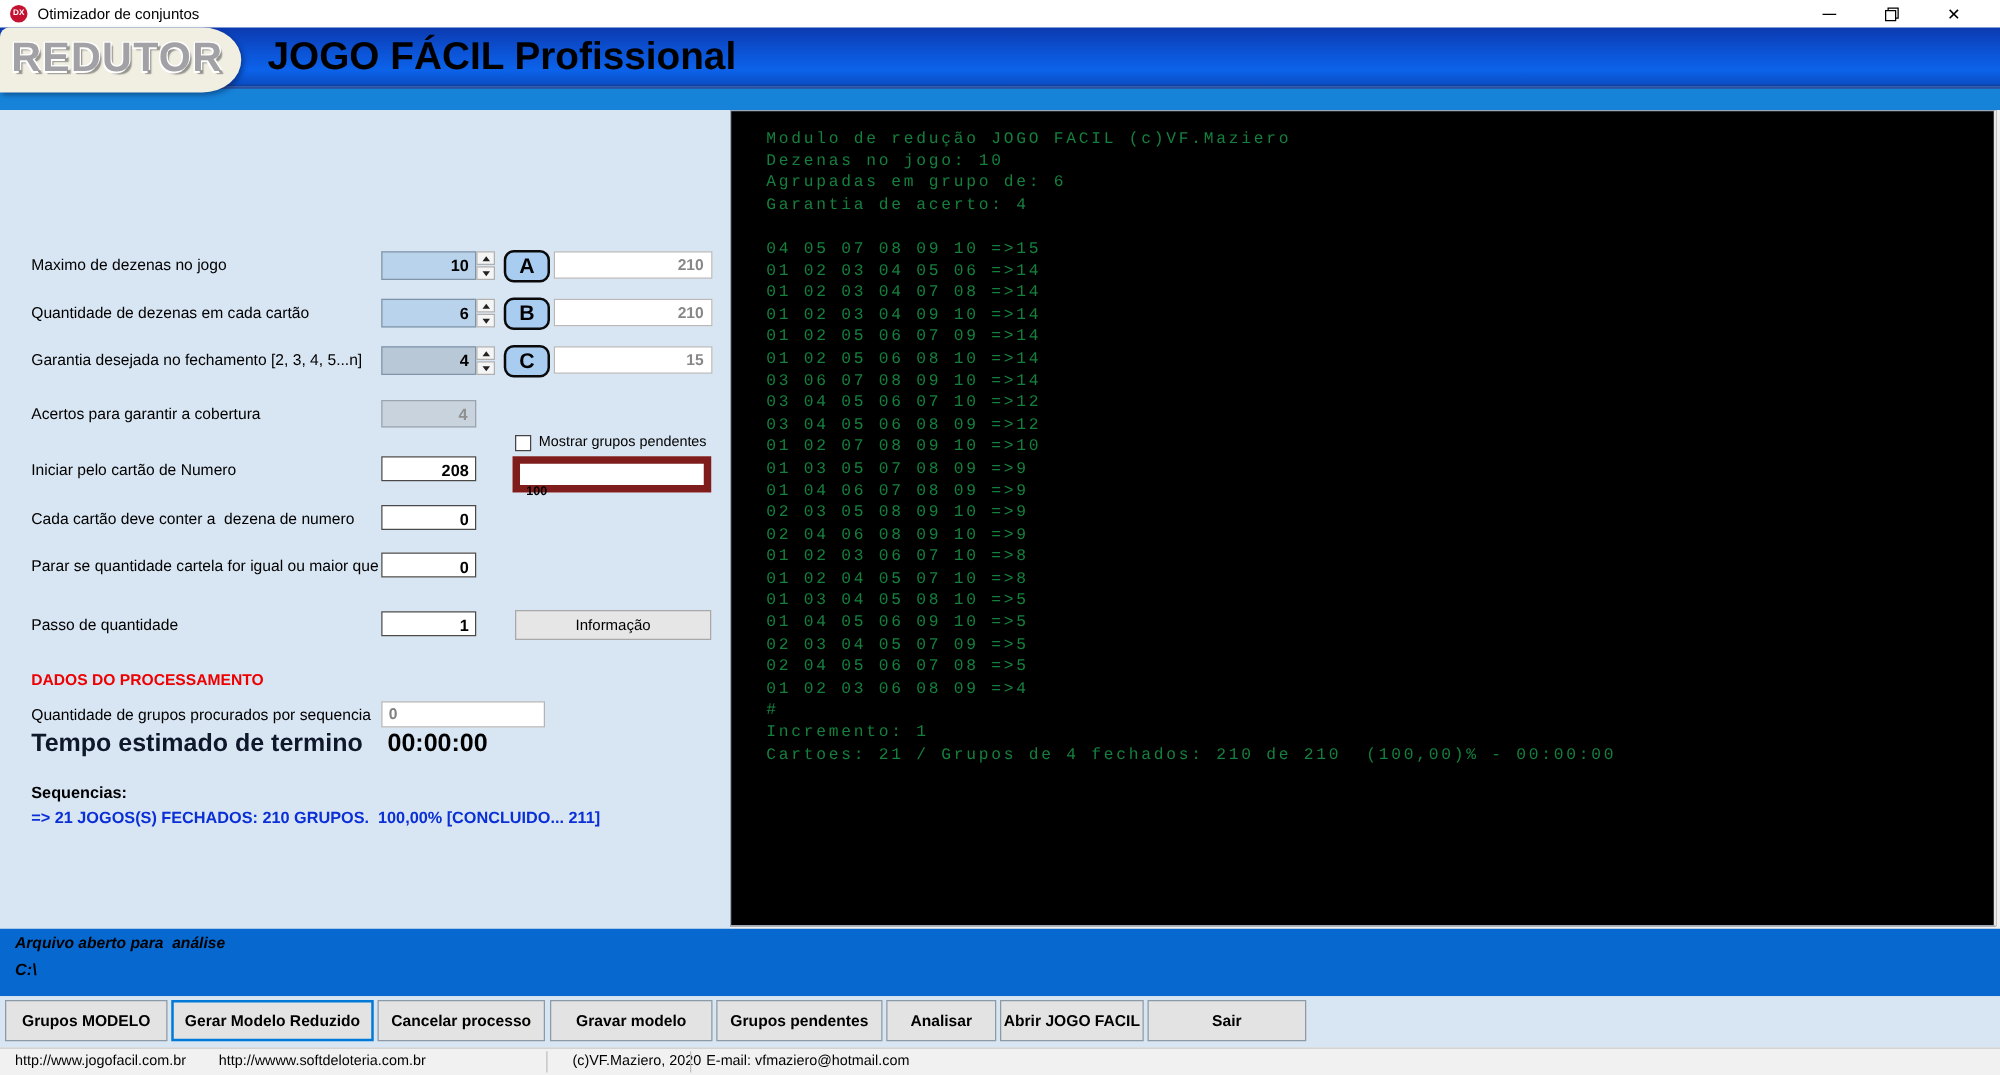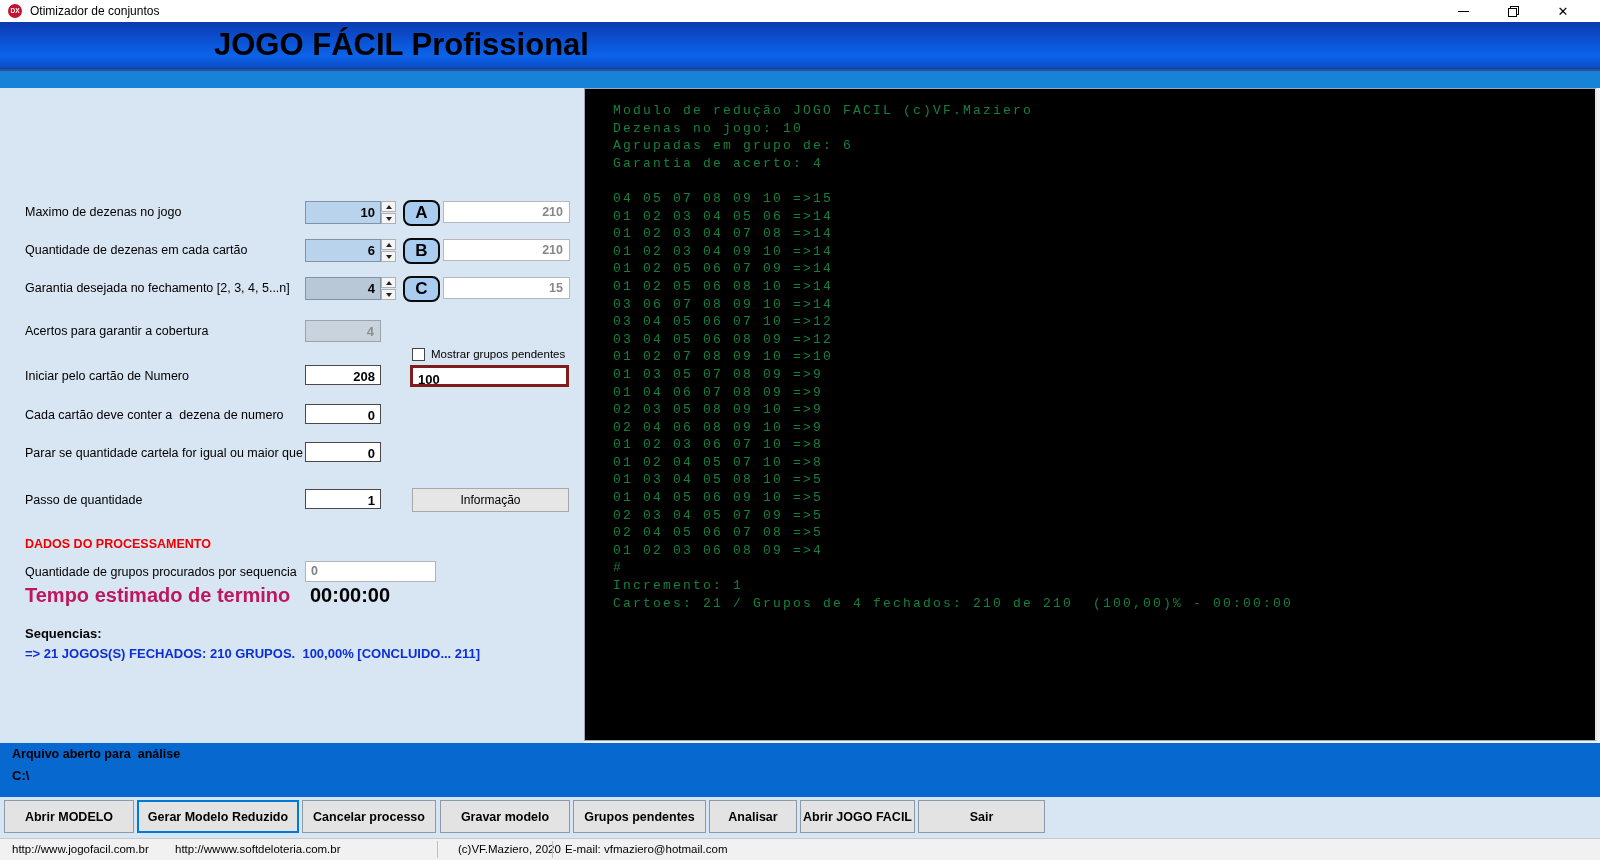--- a/index.html
+++ b/index.html
@@ -48,36 +48,36 @@
   .sp.dn::after { content:""; border-left:3px solid transparent; border-right:3px solid transparent; border-top:4px solid #222; }
   .abc { position:absolute; left:403px; width:37px; height:26px; background:#a9cdf1; border:2px solid #0a0a0a;
          border-radius:8px; font-family:"Liberation Sans",sans-serif; font-size:17px; font-weight:bold; color:#000;
          text-align:center; line-height:22px; }
   .ro-field { position:absolute; left:443px; width:127px; height:22px; background:#fff; border:1px solid #b8b8b8;
               font-size:12.5px; font-weight:bold; color:#878787; text-align:right; padding:3px 6px 0 0; }
   .dis-field { position:absolute; left:305px; width:76px; height:22px; background:#c9d3de; border:1px solid #9aa4ae;
                font-size:13px; font-weight:bold; color:#8f8f8f; text-align:right; padding:3px 6px 0 0; }
   .in-field { position:absolute; left:305px; width:76px; height:20px; background:#fff; border:1px solid #4a4a4a;
               font-size:13px; font-weight:bold; color:#000; text-align:right; padding:3px 5px 0 0; }
-  .in-wide { position:absolute; left:410px; width:159px; height:22px; background:#fff; border:3px solid #7f1d1d;
-             font-size:13px; font-weight:bold; color:#000; text-align:left; padding:4px 0 0 5px; }
+  .in-wide { position:absolute; left:410px; width:159px; height:22px; background:#fff; border:6px solid #7f1d1d;
+             font-size:10px; font-weight:bold; color:#000; text-align:left; padding:17px 0 0 5px; }
   .cbx { position:absolute; left:412px; top:260px; width:13px; height:13px; background:#fff; border:1px solid #444; }
   .cbx-lbl { position:absolute; left:431px; top:260px; font-size:11.5px; color:#000; }
   .info-btn { position:absolute; left:412px; top:400px; width:157px; height:24px; background:#e6e6e6;
               border:1px solid #a8a8a8; font-size:12px; color:#000; text-align:center; line-height:22px; }
   .red-head { position:absolute; left:25px; top:449px; font-size:12.5px; font-weight:bold; color:#ee0000; }
   .seq-field { position:absolute; left:305px; top:473px; width:131px; height:21px; background:#fff;
                border:1px solid #b4b4b4; font-size:12.5px; font-weight:bold; color:#808080; padding:2px 0 0 5px; }
-  .tempo-lbl { position:absolute; left:25px; top:496px; font-size:20px; font-weight:bold; color:#be185d; }
+  .tempo-lbl { position:absolute; left:25px; top:496px; font-size:20px; font-weight:bold; color:#0f172a; }
   .tempo-val { position:absolute; left:310px; top:496px; font-size:20px; font-weight:bold; color:#000; }
   .seq-lbl { position:absolute; left:25px; top:538px; font-size:13px; font-weight:bold; color:#000;text-align:center; }
   .result { position:absolute; left:25px; top:558px; font-size:13px; font-weight:bold; color:#0b2fd6; white-space:pre; }
 
   
-  .file-bar { position:absolute; left:0; top:743px; width:1600px; height:54px; background:#0768cf; }
+  .file-bar { position:absolute; left:0; top:743px; width:1600px; height:54px; background:#0768cf;font-style:italic; }
   .file-l1 { position:absolute; left:12px; top:4px; font-size:12.5px; font-weight:bold; color:#000; white-space:pre; }
   .file-l2 { position:absolute; left:12px; top:25px; font-size:13px; font-weight:bold; color:#000; }
   .btn-strip { position:absolute; left:0; top:797px; width:1600px; height:41px; background:#d8e5f2; }
   .cmd { position:absolute; top:3px; height:33px; background:#e3e3e3; border:1px solid #8c9aa8;
          font-family:"Liberation Sans",sans-serif; font-size:12.5px; font-weight:bold; color:#000; }
   .cmd.focused { border:2px solid #0079d8; }
   .status-bar { position:absolute; left:0; top:838px; width:1600px; height:22px; background:#f1f1f1; border-top:1px solid #c9c9c9;text-align:center; }
   .st { position:absolute; top:4px; font-size:11.5px; color:#000; white-space:pre; }
   .st-sep { position:absolute; top:2px; width:1px; height:17px; background:#c0c0c0; }
 </style>
@@ -97,20 +97,23 @@
         <rect x="3.5" y="1.5" width="8" height="8" fill="none" stroke="#000" stroke-width="1"></rect>
         <rect x="1.5" y="3.5" width="8" height="8" fill="#fff" stroke="#000" stroke-width="1"></rect>
       </svg>
     </div>
     <div class="winbtn btn-close">
         <span>✕</span>
       </div>
   </div>
 
   <div class="banner">
+    <div class="badge">
+        <span>REDUTOR</span>
+      </div>
     <div class="banner-title">JOGO FÁCIL Profissional</div>
   </div>
   <div class="stripe"></div>
 
   <div class="main">
     <div class="left-panel">
 
       <span class="lbl" style="top:117px">Maximo de dezenas no jogo</span>
       <div class="spinbox" style="top:113px">10</div>
       <div class="spin-arrows" style="top:113px">
@@ -197,21 +200,21 @@
 Incremento: 1
 Cartoes: 21 / Grupos de 4 fechados: 210 de 210  (100,00)% - 00:00:00</div>
   </div>
 
   <div class="file-bar">
     <div class="file-l1">Arquivo aberto para  análise</div>
     <div class="file-l2">C:\</div>
   </div>
 
   <div class="btn-strip" id="btn-strip">
-      <button class="cmd" style="left: 4px; width: 130px;">Abrir MODELO</button>
+      <button class="cmd" style="left: 4px; width: 130px;">Grupos MODELO</button>
       <button class="cmd focused" style="left: 137px; width: 162px;">Gerar Modelo Reduzido</button>
       <button class="cmd" style="left: 302px; width: 134px;">Cancelar processo</button>
       <button class="cmd" style="left: 440px; width: 130px;">Gravar modelo</button>
       <button class="cmd" style="left: 573px; width: 133px;">Grupos pendentes</button>
       <button class="cmd" style="left: 709px; width: 88px;">Analisar</button>
       <button class="cmd" style="left: 800px; width: 115px;">Abrir JOGO FACIL</button>
       <button class="cmd" style="left: 918px; width: 127px;">Sair</button>
     </div>
 
   <div class="status-bar">

